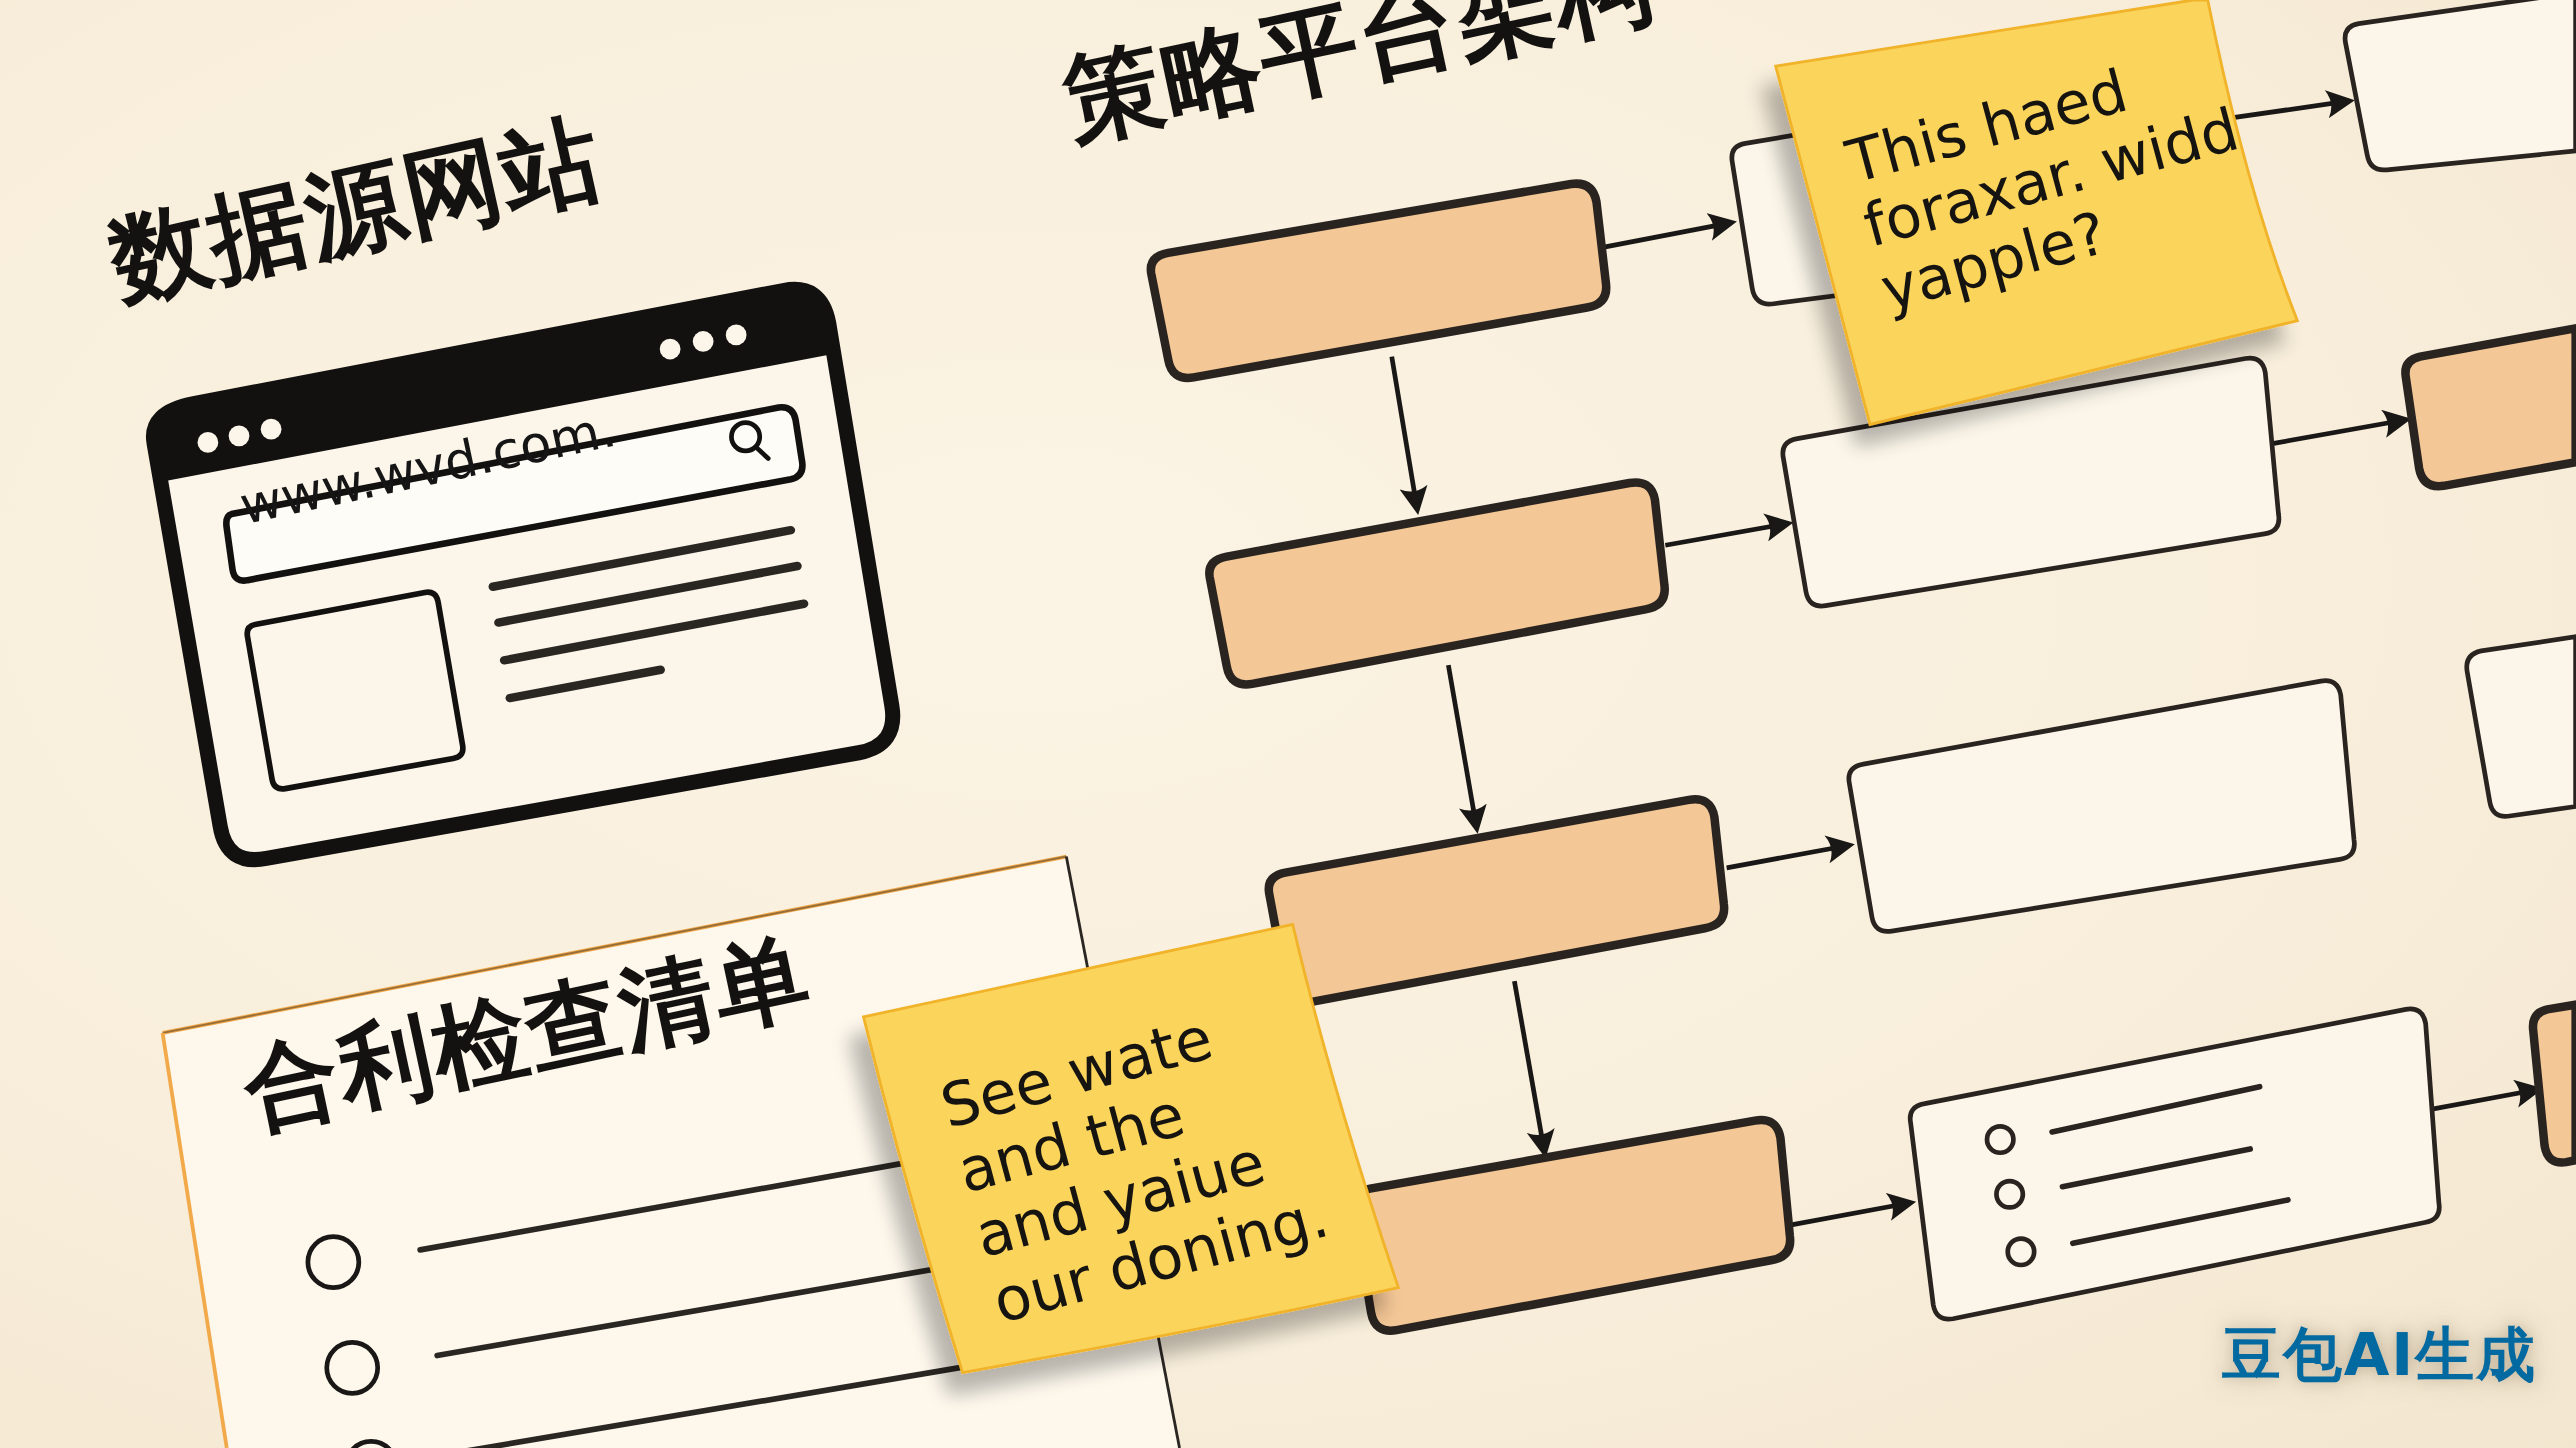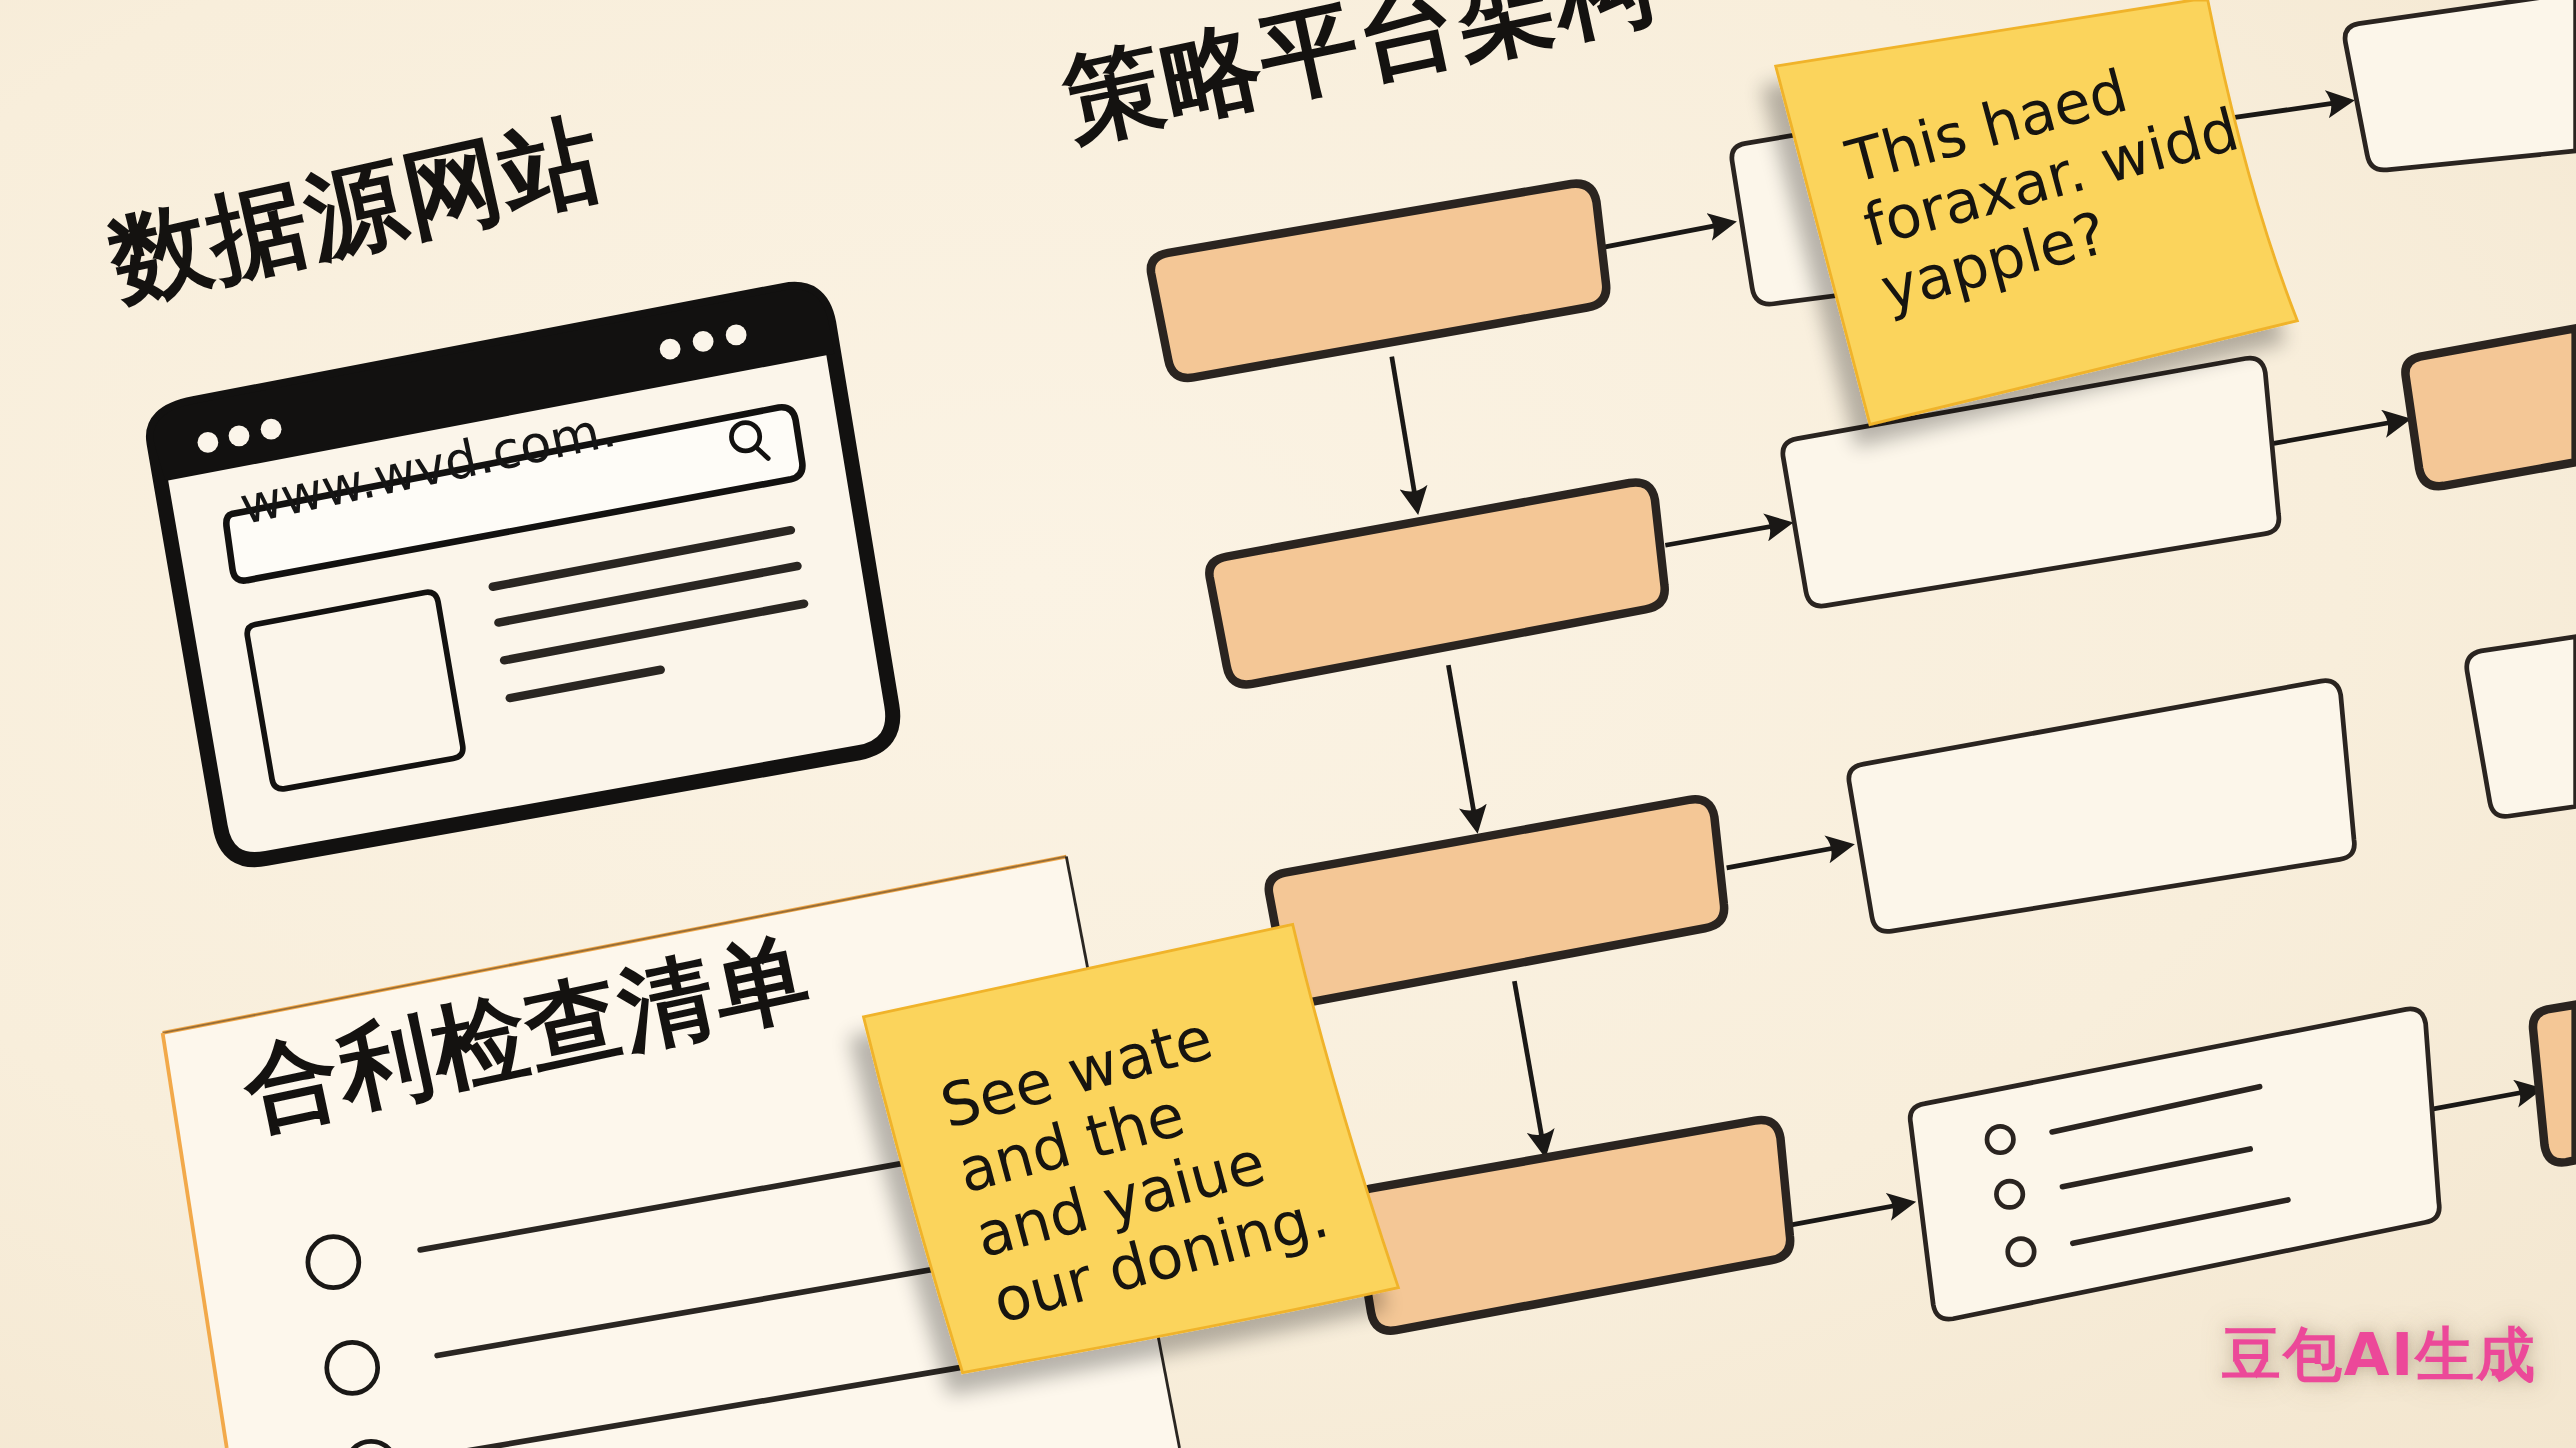--- a/index.html
+++ b/index.html
@@ -70,21 +70,21 @@
   .sticky-bottom-text {
     left: 934px; top: 1076px;
     font-size: 60px;
     transform: rotate(-15deg);
   }
   .watermark {
     position: absolute;
     left: 2222px; top: 1316px;
     font-size: 59px;
     font-weight: bold;
-    color: #ec4899;
+    color: #0369a1;
     letter-spacing: 1.9px;
     text-shadow: 0 0 28px rgba(120, 100, 70, 0.35), 0 0 11.3px rgba(120, 100, 70, 0.25);
     white-space: nowrap;
   }
 </style>
 </head>
 <body>
 
 <svg class="layer" viewBox="0 0 2730 1535" xmlns="http://www.w3.org/2000/svg">
   <defs>

